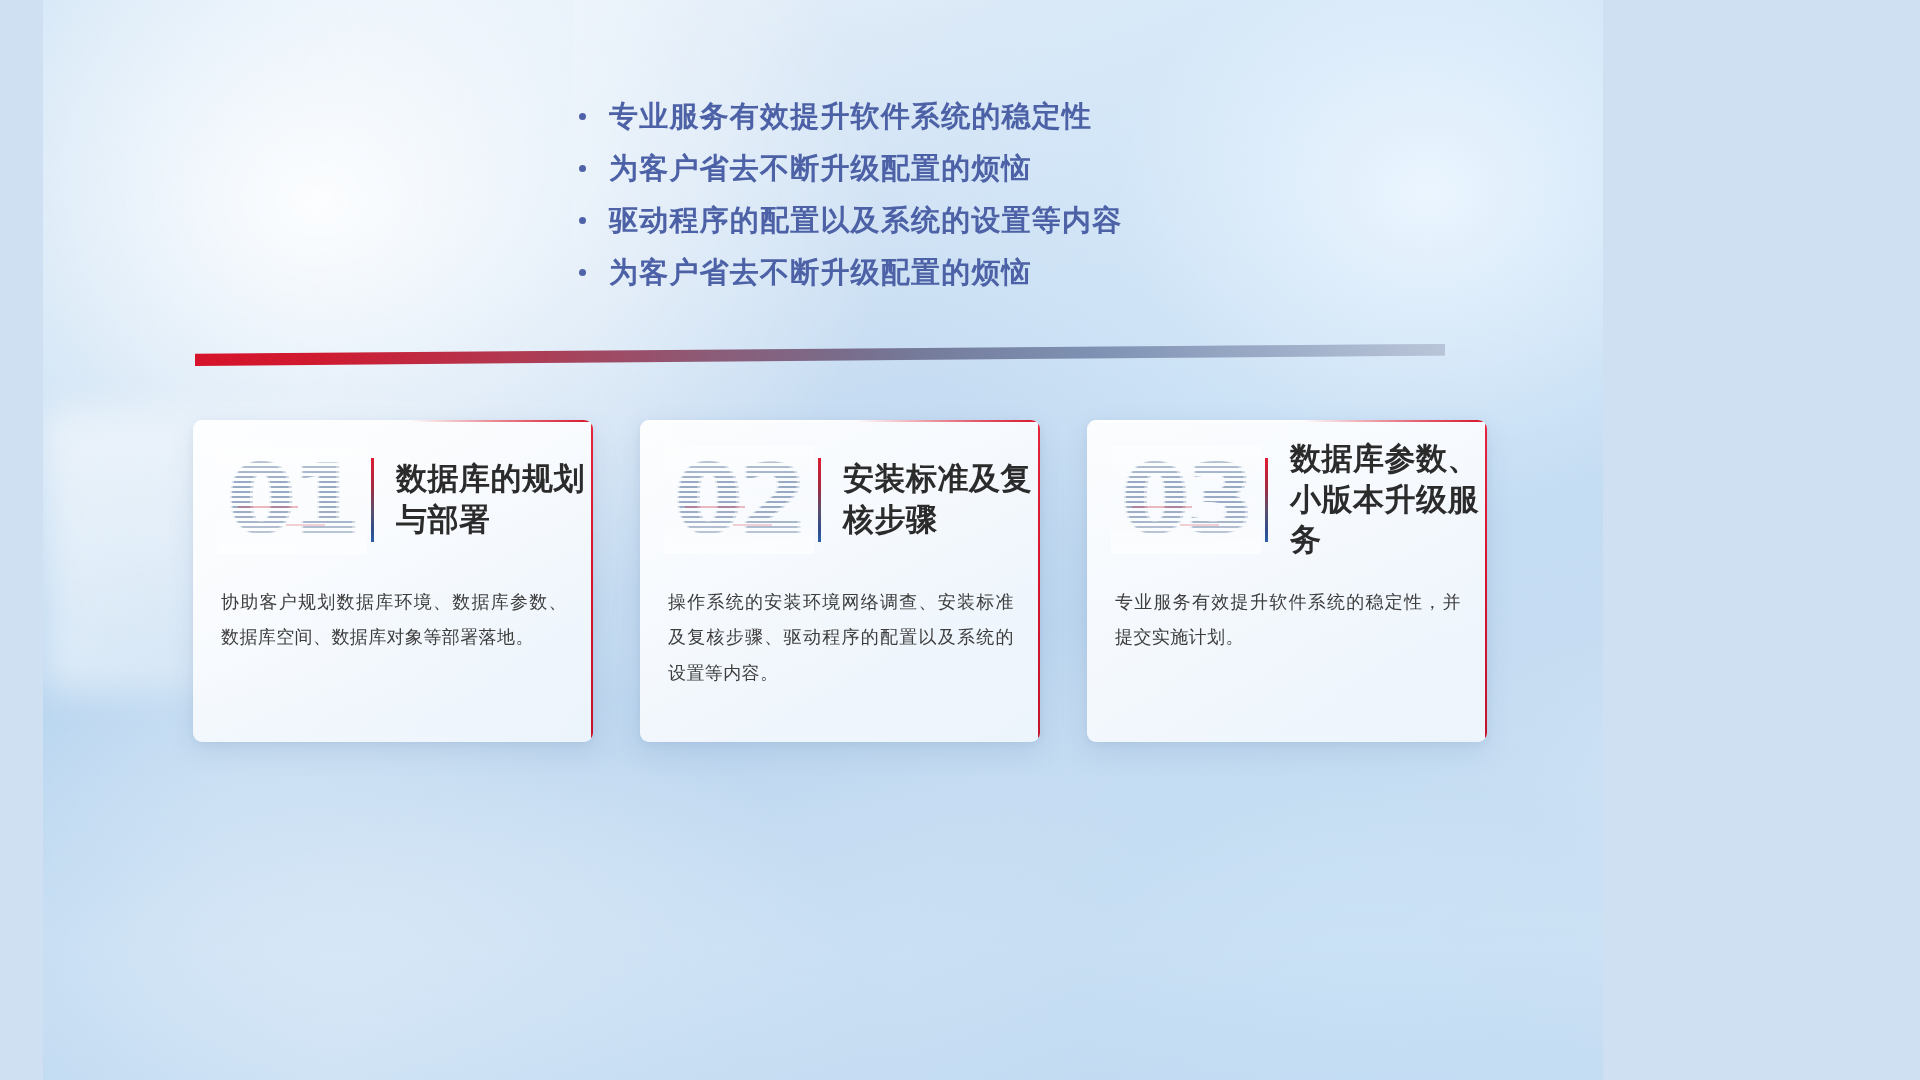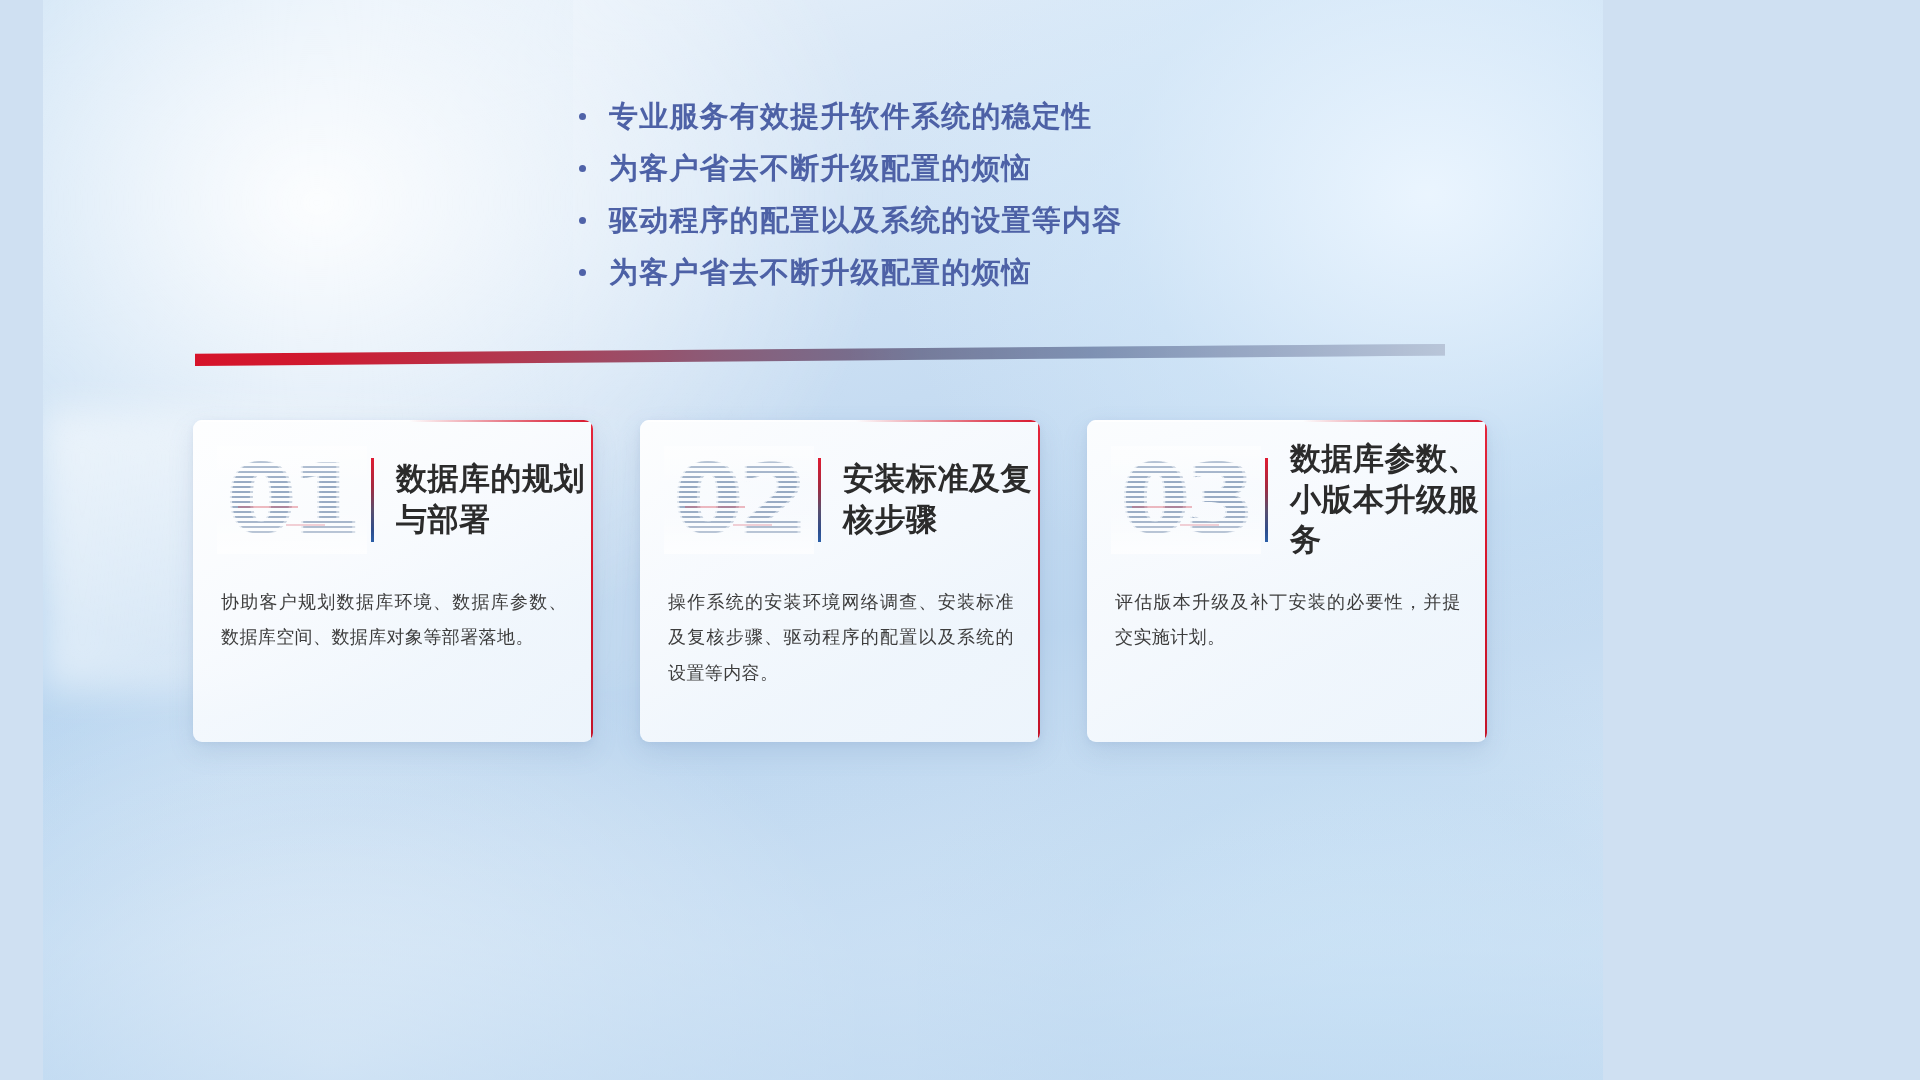--- a/index.html
+++ b/index.html
@@ -287,17 +287,17 @@
             <span class="num-glyph">03</span>
           </div>
           <div class="num-red"></div>
           <div class="num-red2"></div>
           <div class="num-fade"></div>
         </div>
         <div class="accent-bar"></div>
         <div class="card-title">数据库参数、小版本升级服务</div>
       </div>
 
-      <div class="card-body">评估版本升级及补丁安装的必要性，并提交实施计划。</div>
+      <div class="card-body">专业服务有效提升软件系统的稳定性，并提交实施计划。</div>
     </div>
 
   </div>
 </div>
 
 </body></html>

